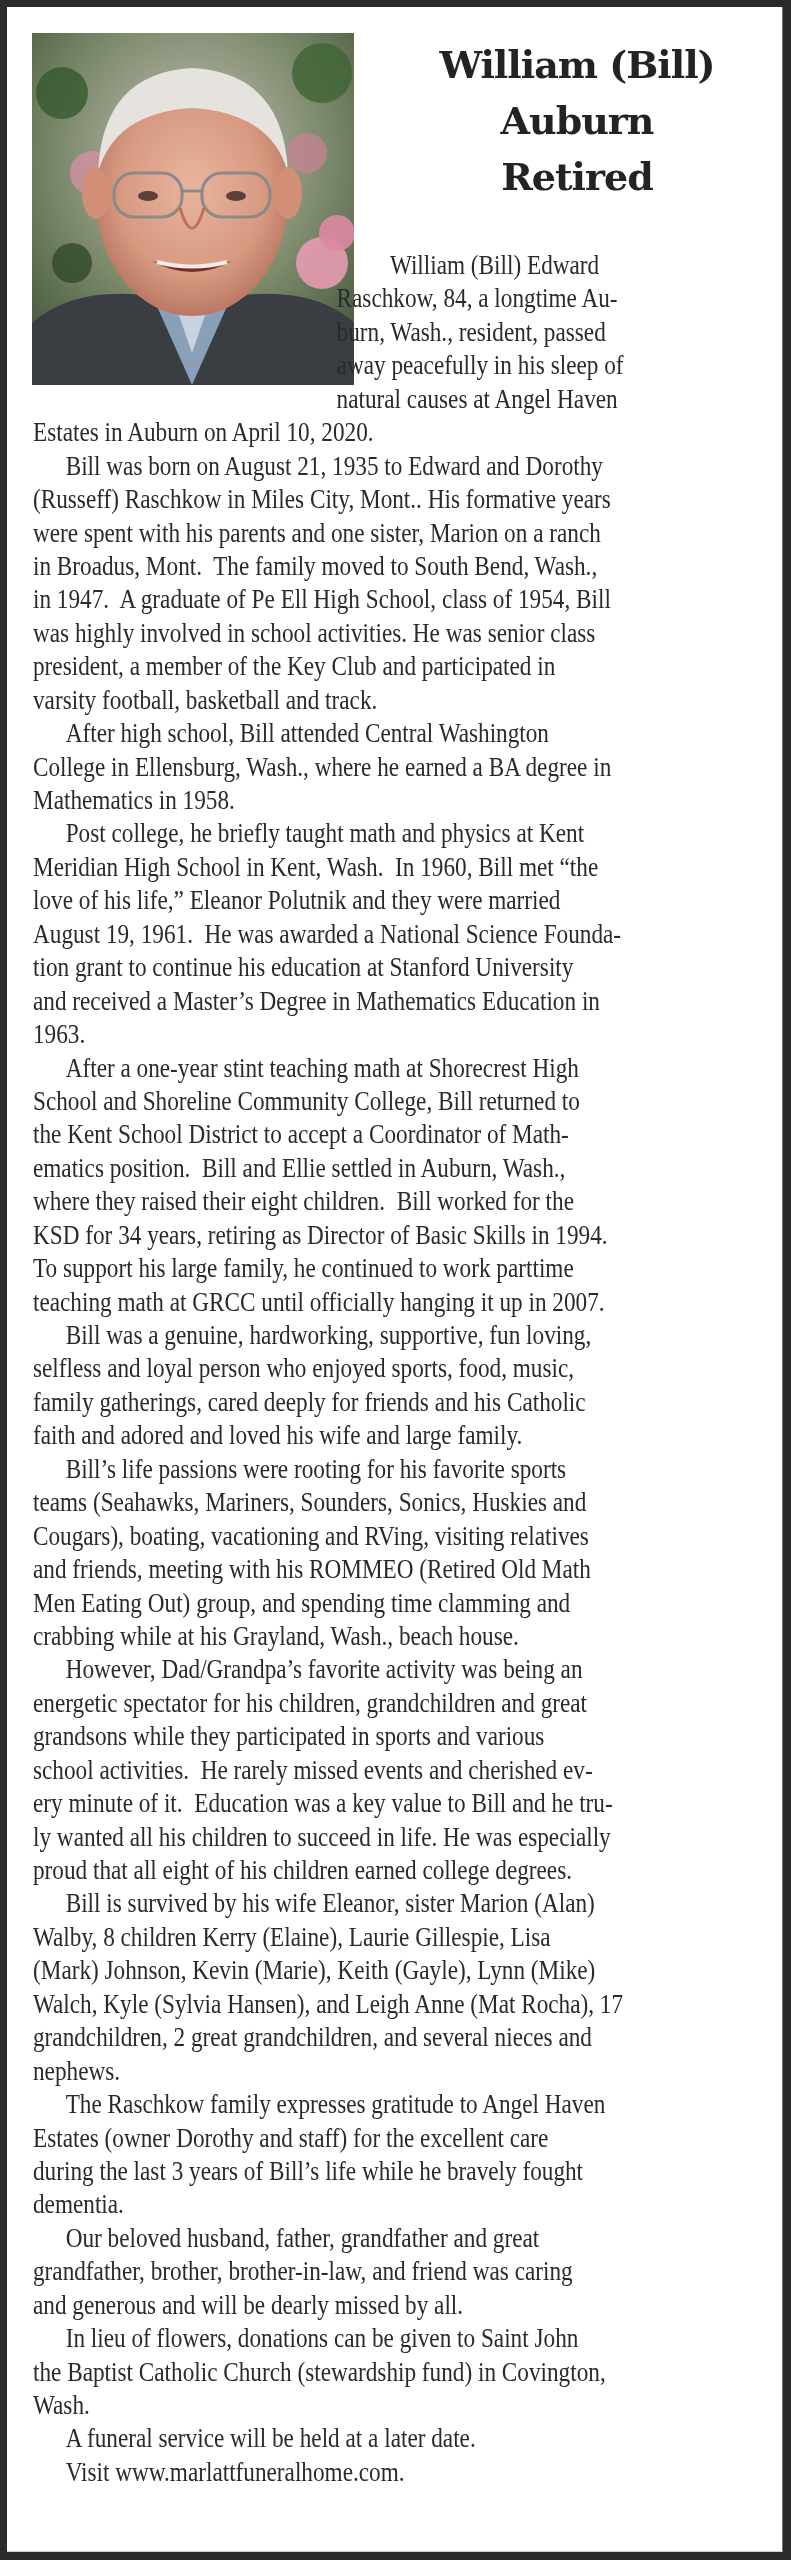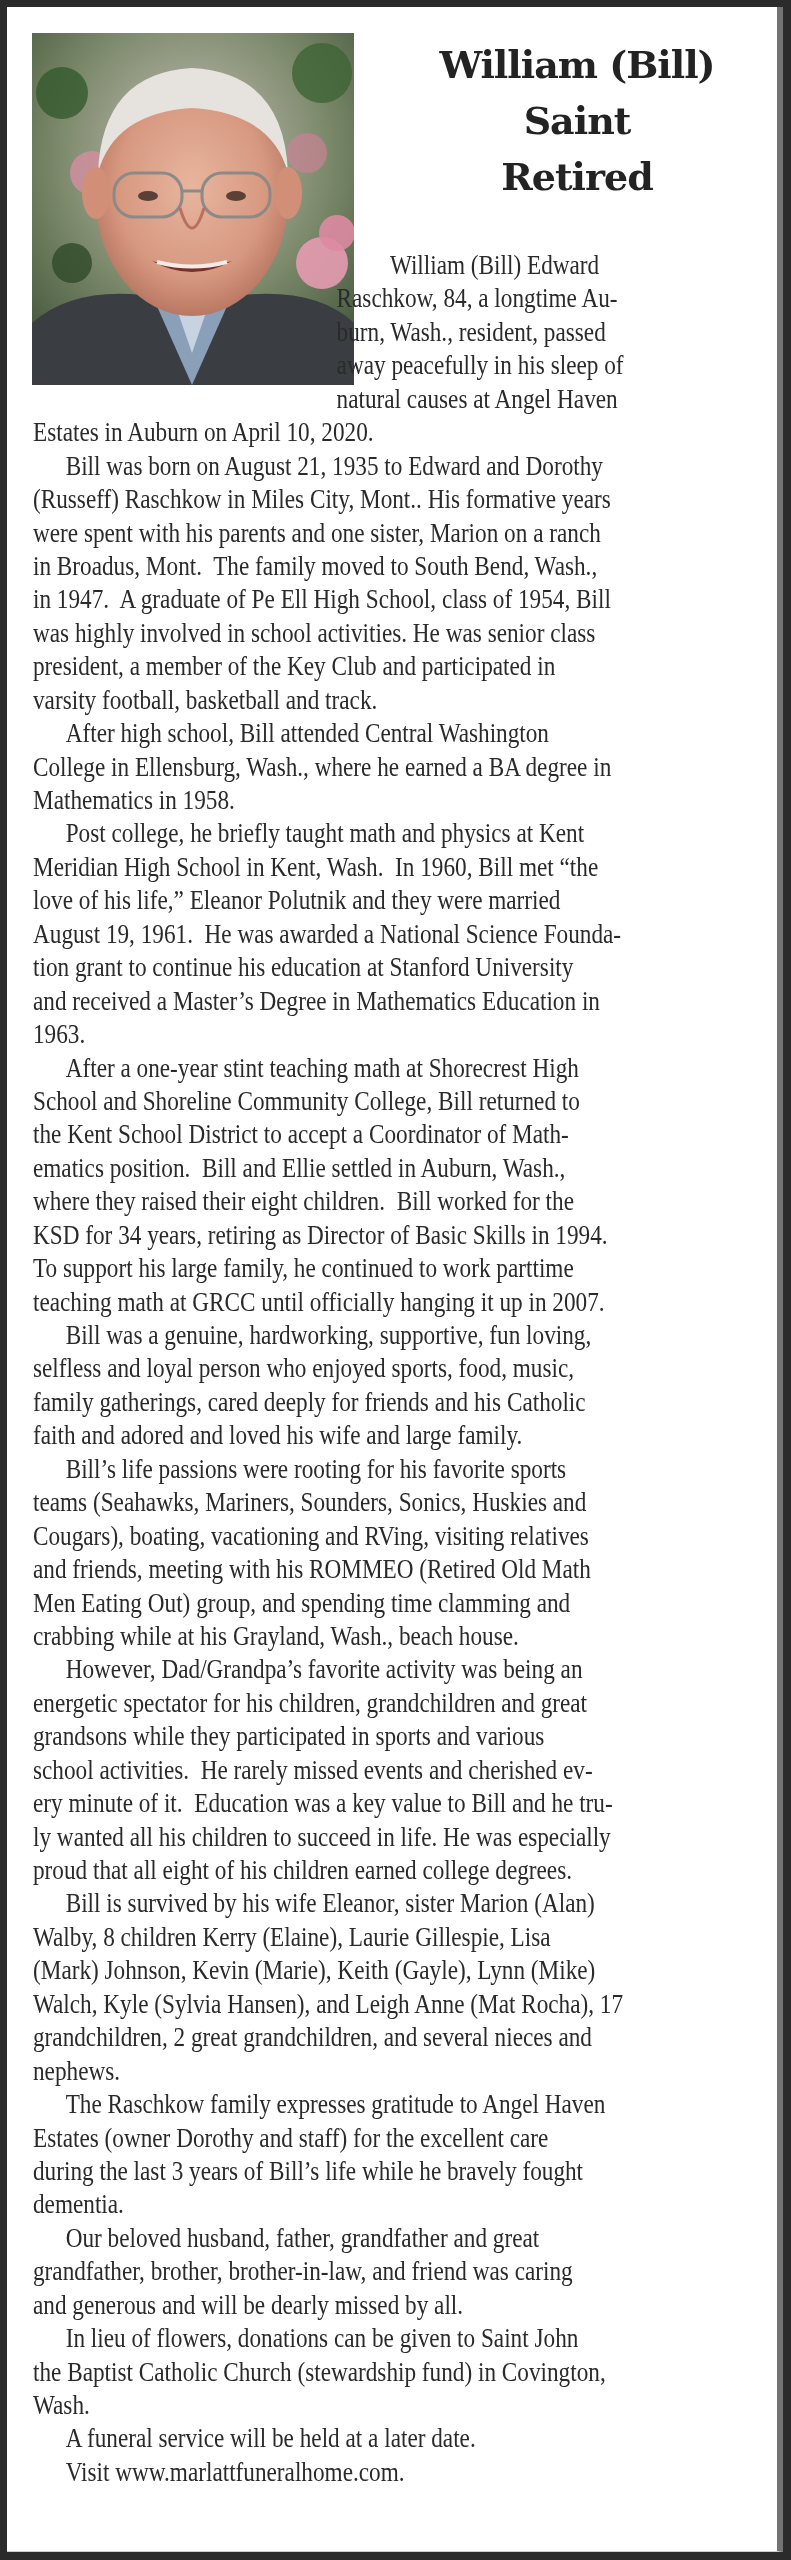--- a/index.html
+++ b/index.html
@@ -1,19 +1,19 @@
 <!DOCTYPE html>
 <html><head>
 <meta charset="utf-8">
 <style>
   html, body { margin: 0; padding: 0; background: #2b2b2b; }
   body { width: 791px; height: 2560px; position: relative; overflow: hidden; }
   .page {
     position: absolute; left: 7px; top: 7px; width: 776px; height: 2545px;
-    background: #ffffff; border-right: 6px solid #737373; border-bottom: 1px solid #cfcfcf;
+    background: #ffffff; border-right: 1px solid #737373; border-bottom: 1px solid #cfcfcf;
     box-sizing: border-box;
   }
   .photo {
     position: absolute; left: 25px; top: 26px; width: 322px; height: 352px;
     overflow: hidden; background: #6d7b63;
   }
   .photo svg { display: block; width: 100%; height: 100%; }
   .title {
     position: absolute; left: 360px; top: 30px; width: 420px;
     text-align: center; color: #232323;
@@ -74,21 +74,21 @@
       <ellipse cx="116" cy="163" rx="10" ry="5" fill="#5a4036"></ellipse>
       <ellipse cx="204" cy="163" rx="10" ry="5" fill="#5a4036"></ellipse>
       <path d="M148 175 Q160 215 172 175" fill="none" stroke="#b8715d" stroke-width="3"></path>
       <path d="M120 228 Q160 250 200 228 Q160 240 120 228 Z" fill="#7a2f2a"></path>
       <path d="M125 229 Q160 238 195 229" fill="none" stroke="#f3ece6" stroke-width="4"></path>
     </svg>
   </div>
 
   <div class="title">
     <span>William (Bill)</span>
-    <span>Saint</span>
+    <span>Auburn</span>
     <span>Retired</span>
   </div>
 
   <div class="body" id="body">
       <div>
         <span class="line indent-right">William (Bill) Edward</span>
         <span class="line right">Raschkow, 84, a longtime Au-</span>
         <span class="line right">burn, Wash., resident, passed</span>
         <span class="line right">away peacefully in his sleep of</span>
         <span class="line right">natural causes at Angel Haven</span>

